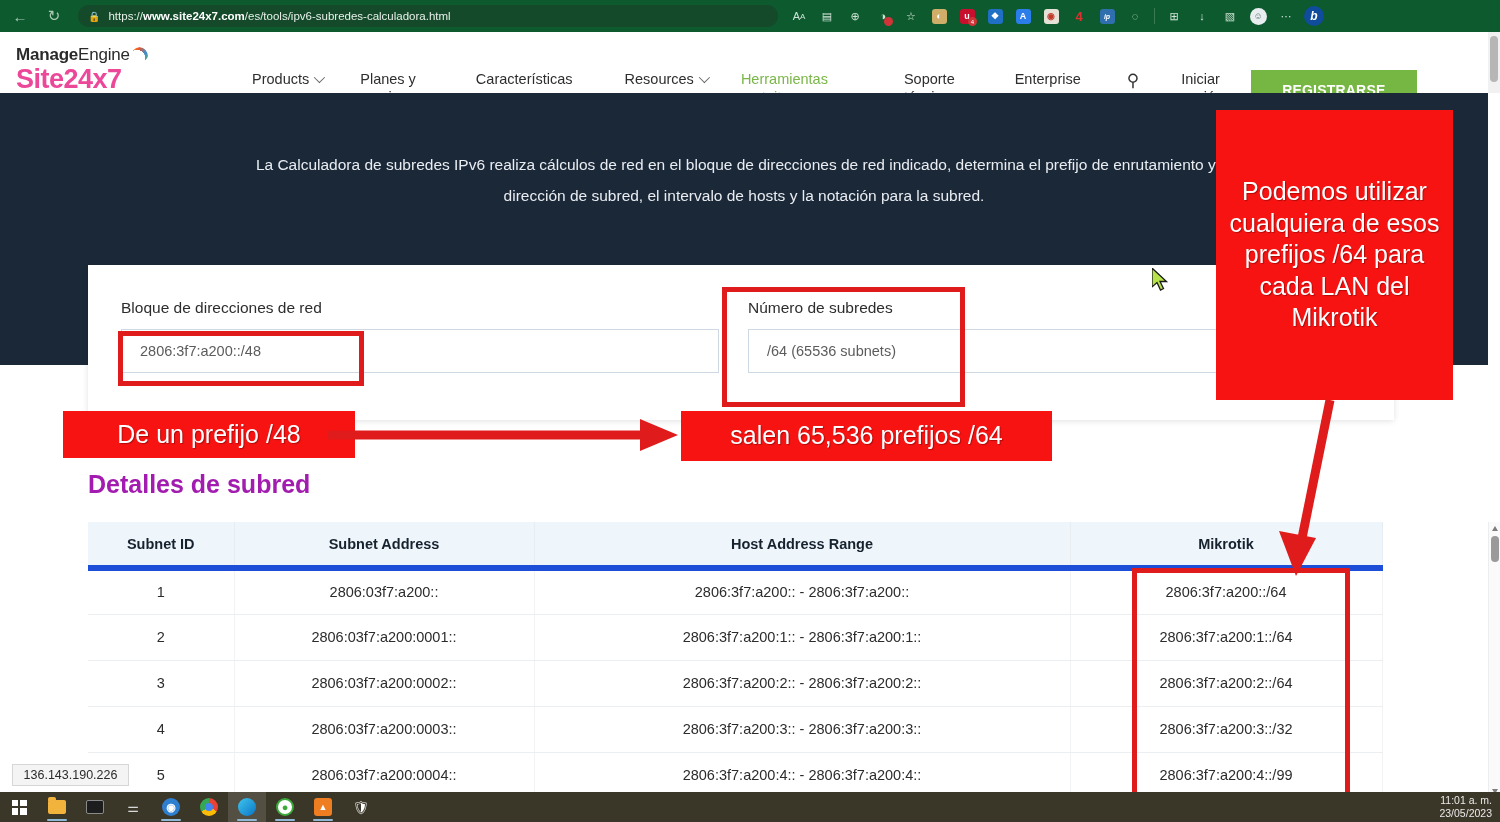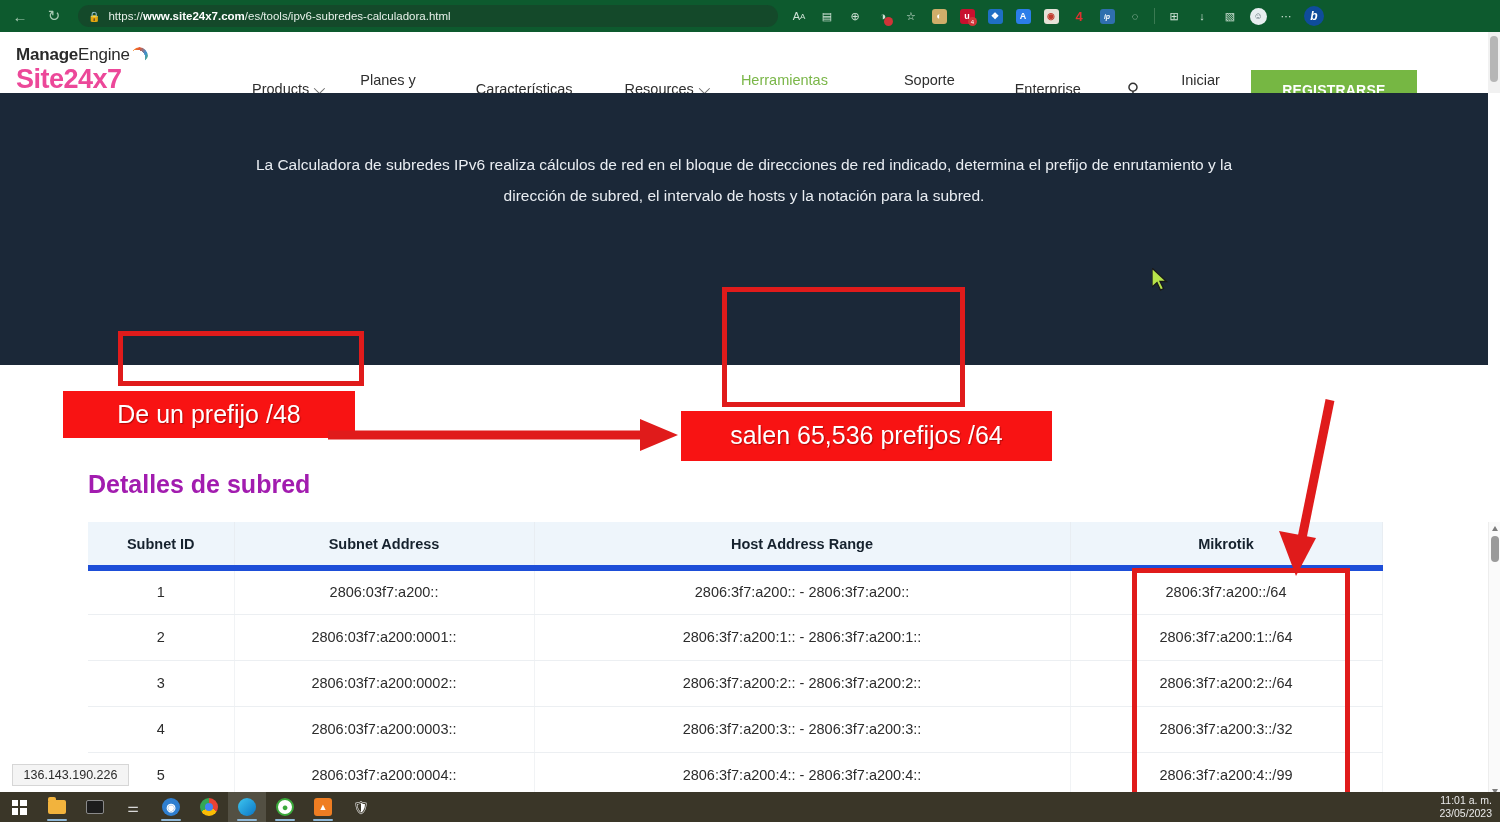--- a/index.html
+++ b/index.html
@@ -50,21 +50,21 @@
   .logo-me { font-size: 17px; color: #2a2a2a; letter-spacing: -.2px; position: relative; }
   .logo-me b { font-weight: 700; }
   .logo-swoosh {
     display:inline-block; width:17px;height:15px;margin-left:1px;vertical-align:-2px;
     border-radius: 50% 50% 50% 0 / 60% 60% 40% 40%;
     background: linear-gradient(120deg,#f7b733 0%, #e8552d 35%, #3d8fd1 70%, #5fb85f 100%);
     -webkit-mask: radial-gradient(circle at 35% 75%, transparent 52%, #000 54%);
             mask: radial-gradient(circle at 35% 75%, transparent 52%, #000 54%);
   }
   .logo-s24 { font-size: 27px; font-weight: 700; color: #ec4899; line-height: 1.05; letter-spacing: -.5px; }
-  .nav { display: flex; align-items: center; flex: 1; margin-top: 40px; }
+  .nav { display: flex; align-items: flex-start; flex: 1; margin-top: 40px; }
   .nav-item {
     font-size: 14.5px; color: #2e2e2e; line-height: 1.25; text-align: left;
     white-space: pre-line; display: flex; align-items: center; gap: 5px;
   }
   .nav-item.green { color: #7ab648; }
   .caret { display:inline-block; width:8px;height:8px;border-right:1.4px solid #6a6a6a;border-bottom:1.4px solid #6a6a6a;transform:rotate(45deg) translateY(-2px);}
   .search-ico { font-size: 17px; color: #333; }
   .btn-signup {
     background: #76b743; color: #fff; font-size: 14px; font-weight: 700;
     padding: 12px 31px; letter-spacing: .2px; white-space: nowrap;
@@ -127,21 +127,21 @@
   .tbl-scroll .arr.dn { bottom:4px; border-top:5px solid #7d7d7d;}
 
   
   .anno {
     position: absolute; background: #f81313; color: #fff;
     display: flex; align-items: center; justify-content: center;
     text-align: center; text-shadow: 1px 1px 1px rgba(120,0,0,.55);
     line-height: 1.26; font-weight: 400;
   }
   .anno-podemos { left: 1216px; top: 110px; width: 237px; height: 290px; font-size: 25px; padding: 6px 8px; }
-  .anno-prefijo { left: 63px; top: 391px; width: 292px; height: 47px; font-size: 25px; }
+  .anno-prefijo { left: 63px; top: 411px; width: 292px; height: 47px; font-size: 25px; }
   .anno-salen  { left: 681px; top: 411px; width: 371px; height: 50px; font-size: 25px; }
 
   .box-outline { position: absolute; border: 5px solid #e01b1b; }
   .bo-net   { left: 118px; top: 331px; width: 246px; height: 55px; }
   .bo-sub   { left: 722px; top: 287px; width: 243px; height: 120px; }
   .bo-note  { left: 1132px; top: 568px; width: 218px; height: 240px; }
 
   .arrow-svg { position: absolute; left: 0; top: 0; width: 1500px; height: 822px; pointer-events: none; }
 
   .cursor { position: absolute; left: 1152px; top: 268px; width: 18px; height: 26px; }
@@ -273,20 +273,30 @@
     </div>
   </div>
   <div class="hdr-scroll">
       <i></i>
     </div>
 
   <div class="hero">
     <div class="hero-desc">La Calculadora de subredes IPv6 realiza cálculos de red en el bloque de direcciones de red indicado, determina el prefijo de enrutamiento y la dirección de subred, el intervalo de hosts y la notación para la subred.</div>
   </div>
 
+  <div class="card">
+    <div class="field f1">
+      <div class="field-label">Bloque de direcciones de red</div>
+      <div class="field-input">2806:3f7:a200::/48</div>
+    </div>
+    <div class="field f2">
+      <div class="field-label">Número de subredes</div>
+      <div class="field-input">/64 (65536 subnets)</div>
+    </div>
+  </div>
 
   <div class="sec-title">Detalles de subred</div>
 
   <div class="table-wrap">
     <table class="subnets">
       <thead>
         <tr>
           <th class="col-id">Subnet ID</th>
           <th class="col-addr">Subnet Address</th>
           <th class="col-range">Host Address Range</th>
@@ -326,20 +336,21 @@
         </tr>
       </tbody>
     </table>
   </div>
   <div class="tbl-scroll">
     <span class="arr up"></span>
     <span class="thumb"></span>
     <span class="arr dn"></span>
   </div>
 
+  <div class="anno anno-podemos">Podemos utilizar cualquiera de esos prefijos /64 para cada LAN del Mikrotik</div>
   <div class="anno anno-prefijo">De un prefijo /48</div>
   <div class="anno anno-salen">salen 65,536 prefijos /64</div>
 
   <div class="box-outline bo-net"></div>
   <div class="box-outline bo-sub"></div>
   <div class="box-outline bo-note"></div>
 
   <svg class="arrow-svg">
 
     <g>

